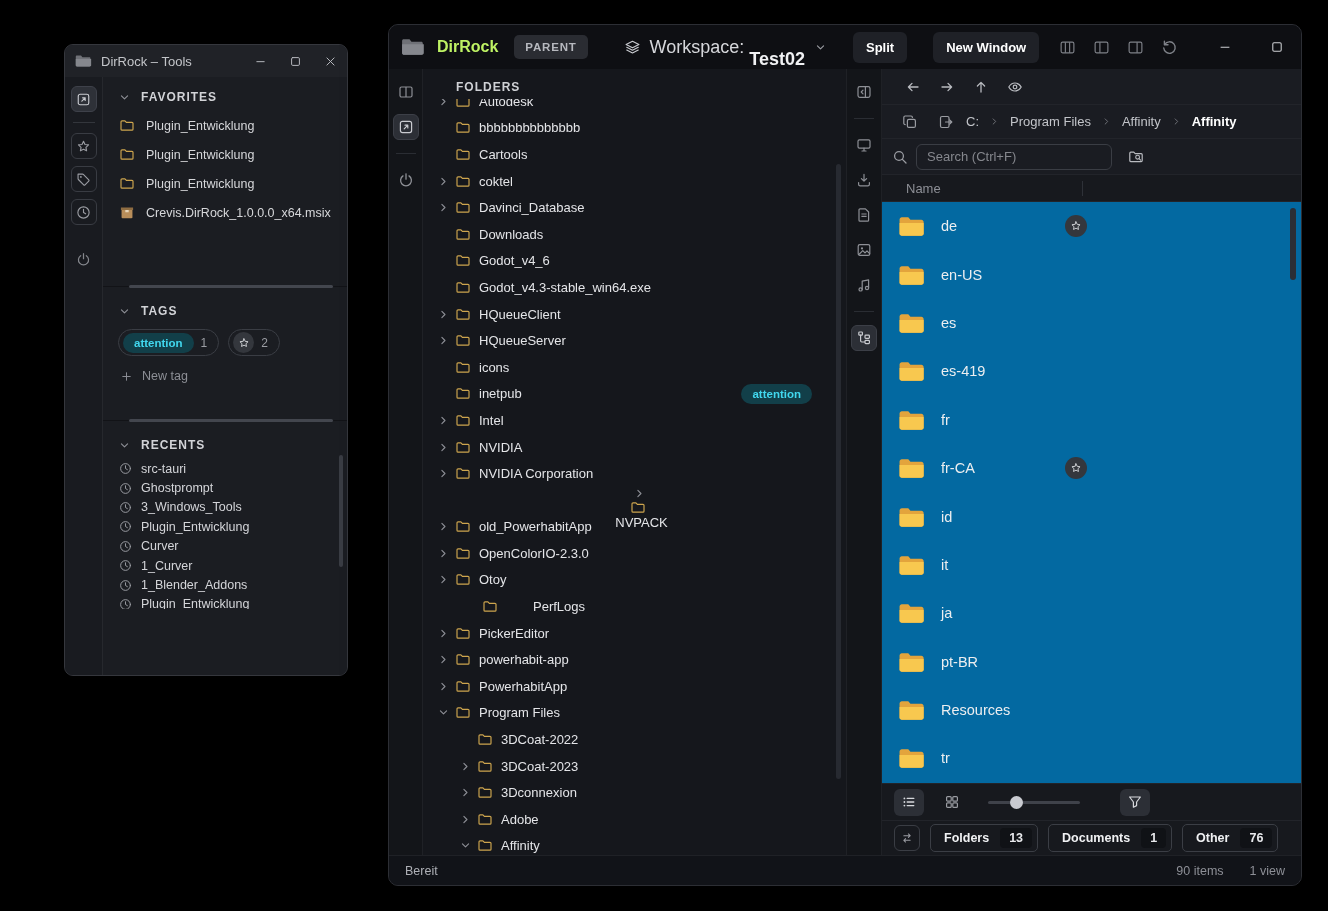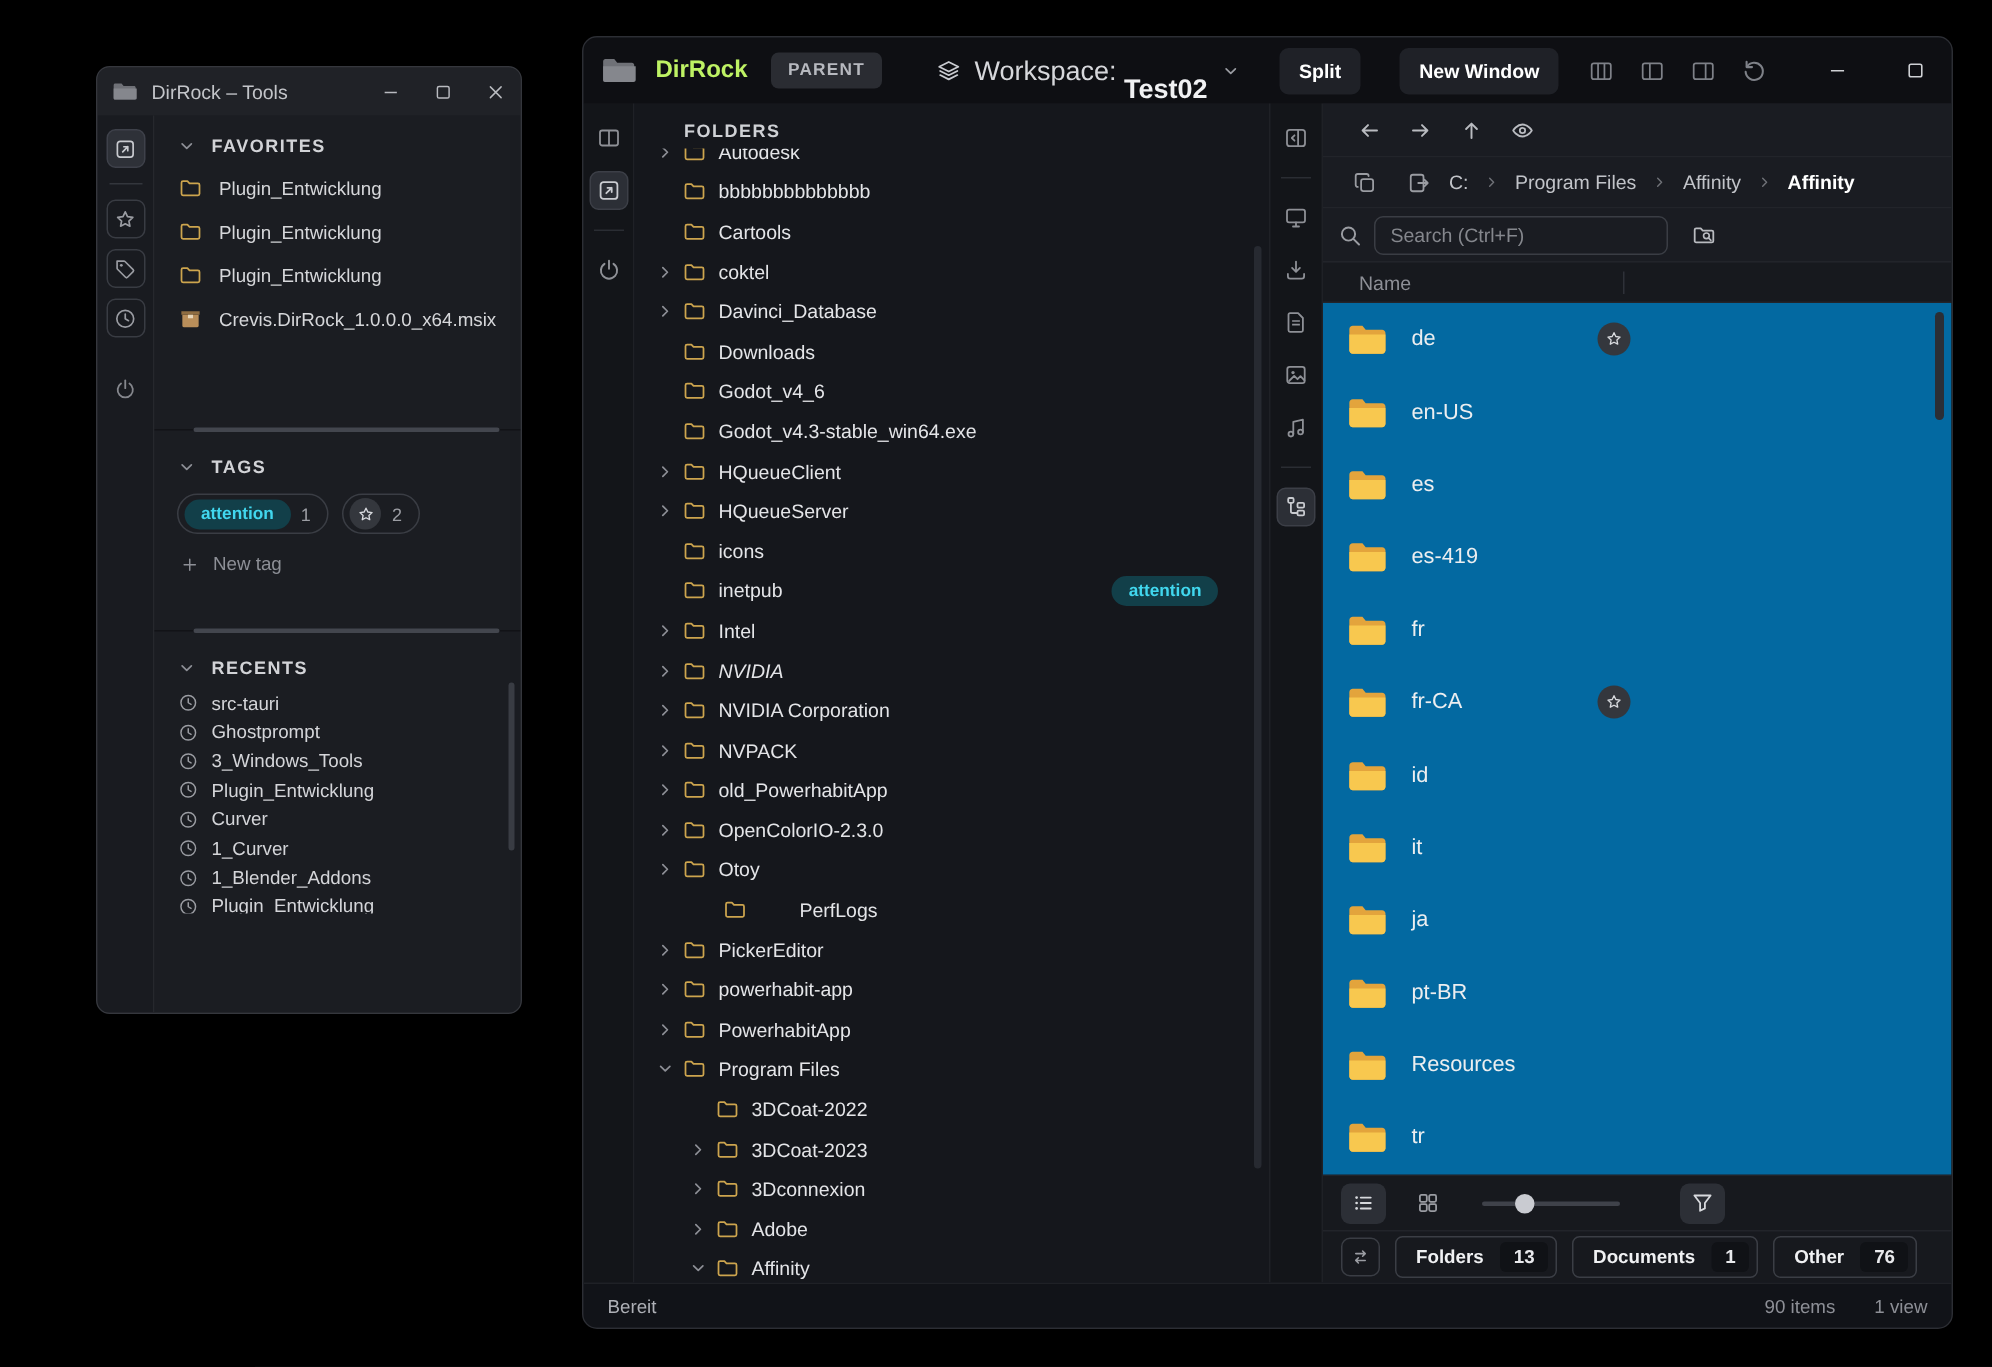--- a/index.html
+++ b/index.html
@@ -682,21 +682,21 @@
                   </svg>
                 </span>
               </span>
               <span class="icon ticon">
                 <svg viewBox="0 0 16 16">
                   <path d="M1.6 4.1c0-.6.5-1.1 1.1-1.1h3.1l1.5 1.6h6c.6 0 1.1.5 1.1 1.1v6.2c0 .6-.5 1.1-1.1 1.1H2.7c-.6 0-1.1-.5-1.1-1.1z" fill="none" stroke="currentColor" stroke-linecap="round" stroke-linejoin="round" stroke-width="1.25"></path>
                 </svg>
               </span>
               <span>Intel</span>
             </div>
-            <div class="tree-row" style="padding-left: 14px; font-style: italic;">
+            <div class="tree-row" style="padding-left: 14px;">
               <span class="tchev">
                 <span class="icon" style="width:13px;height:13px;">
                   <svg viewBox="0 0 16 16">
                     <path d="M6 4.2 9.8 8 6 11.8" fill="none" stroke="currentColor" stroke-linecap="round" stroke-linejoin="round" stroke-width="1.4"></path>
                   </svg>
                 </span>
               </span>
               <span class="icon ticon">
                 <svg viewBox="0 0 16 16">
                   <path d="M1.6 4.1c0-.6.5-1.1 1.1-1.1h3.1l1.5 1.6h6c.6 0 1.1.5 1.1 1.1v6.2c0 .6-.5 1.1-1.1 1.1H2.7c-.6 0-1.1-.5-1.1-1.1z" fill="none" stroke="currentColor" stroke-linecap="round" stroke-linejoin="round" stroke-width="1.25"></path>
@@ -712,21 +712,21 @@
                   </svg>
                 </span>
               </span>
               <span class="icon ticon">
                 <svg viewBox="0 0 16 16">
                   <path d="M1.6 4.1c0-.6.5-1.1 1.1-1.1h3.1l1.5 1.6h6c.6 0 1.1.5 1.1 1.1v6.2c0 .6-.5 1.1-1.1 1.1H2.7c-.6 0-1.1-.5-1.1-1.1z" fill="none" stroke="currentColor" stroke-linecap="round" stroke-linejoin="round" stroke-width="1.25"></path>
                 </svg>
               </span>
               <span>NVIDIA Corporation</span>
             </div>
-            <div class="tree-row" style="padding-left: 14px;">
+            <div class="tree-row" style="padding-left: 14px; flex-direction: column;">
               <span class="tchev">
                 <span class="icon" style="width:13px;height:13px;">
                   <svg viewBox="0 0 16 16">
                     <path d="M6 4.2 9.8 8 6 11.8" fill="none" stroke="currentColor" stroke-linecap="round" stroke-linejoin="round" stroke-width="1.4"></path>
                   </svg>
                 </span>
               </span>
               <span class="icon ticon">
                 <svg viewBox="0 0 16 16">
                   <path d="M1.6 4.1c0-.6.5-1.1 1.1-1.1h3.1l1.5 1.6h6c.6 0 1.1.5 1.1 1.1v6.2c0 .6-.5 1.1-1.1 1.1H2.7c-.6 0-1.1-.5-1.1-1.1z" fill="none" stroke="currentColor" stroke-linecap="round" stroke-linejoin="round" stroke-width="1.25"></path>

